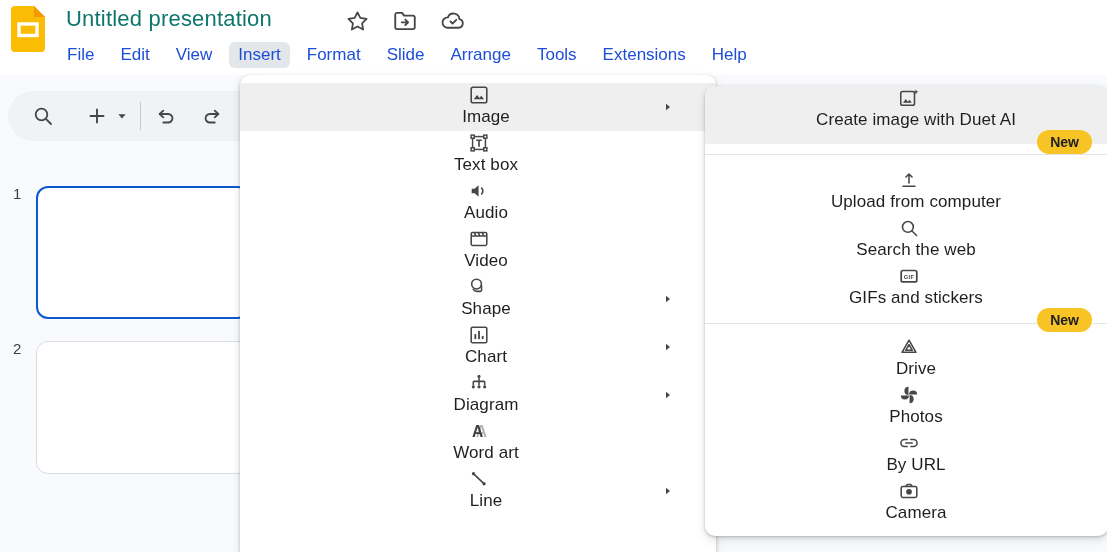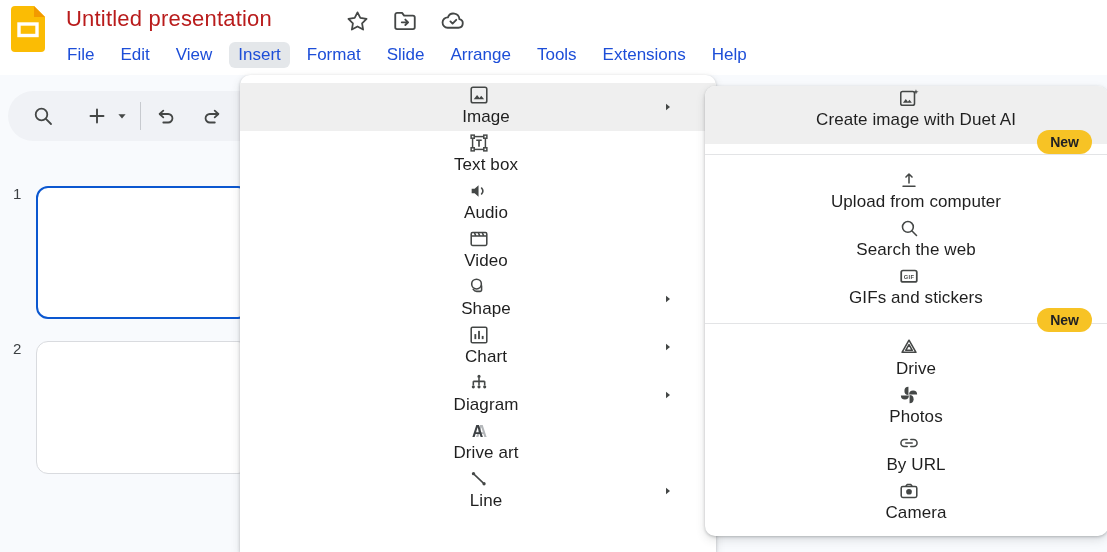--- a/index.html
+++ b/index.html
@@ -1,21 +1,21 @@
 <!DOCTYPE html>
 <html><head>
 <meta charset="utf-8">
 <style>
   html,body{margin:0;padding:0;}
   .app{position:relative;width:1107px;height:552px;background:#ffffff;overflow:hidden;
        font-family:"Liberation Sans",sans-serif;color:#1f1f1f;}
   
   .header{position:absolute;left:0;top:0;width:100%;height:75px;background:#fff;}
   .logo{position:absolute;left:10px;top:6px;width:36px;height:46px;}
-  .doc-title{position:absolute;left:66px;top:6px;font-size:22px;color:#b91c1c;letter-spacing:.2px;}
+  .doc-title{position:absolute;left:66px;top:6px;font-size:22px;color:#0f766e;letter-spacing:.2px;}
   .header-icons{position:absolute;left:344px;top:8px;display:flex;gap:22px;align-items:center;}
   .hicon{width:26px;height:26px;display:flex;align-items:center;justify-content:center;}
   .menubar{position:absolute;left:58px;top:42px;display:flex;gap:8px;font-size:17px;color:#1d4ed8;}
   .menu-item{padding:3px 9px;border-radius:6px;white-space:nowrap;}
   .menu-item.active{background:#e4e7ea;}
   
   .workspace{position:absolute;left:0;top:75px;width:100%;height:477px;background:#f8fafd;}
   .toolbar-pill{position:absolute;left:8px;top:16px;width:256px;height:50px;border-radius:25px;
        background:#f0f2f6;display:flex;align-items:center;padding-left:22px;box-sizing:border-box;}
   .ticon{width:26px;height:26px;display:flex;align-items:center;justify-content:center;}
@@ -233,21 +233,21 @@
           </svg>
         </span>
       </div>
       <div class="menu-row">
         <span class="mi-icon">
           <svg width="22" height="22" viewBox="0 0 24 24">
             <text x="14.5" y="18.5" font-size="17" font-weight="bold" fill="#b4b7ba" text-anchor="middle" font-family="inherit">A</text>
             <text x="10.5" y="18.5" font-size="17" font-weight="bold" fill="#3c4043" text-anchor="middle" font-family="inherit">A</text>
           </svg>
         </span>
-        <span class="mi-label">Drive art</span>
+        <span class="mi-label">Word art</span>
       </div>
       <div class="menu-row">
         <span class="mi-icon">
           <svg width="22" height="22" viewBox="0 0 24 24" fill="none" stroke="#444746" stroke-width="1.7" stroke-linecap="round">
             <circle cx="6" cy="6.2" r="1.8" fill="#444746" stroke="none"></circle>
             <circle cx="17.5" cy="17.2" r="1.8" fill="#444746" stroke="none"></circle>
             <path d="M7.3 7.5l8.9 8.4"></path>
           </svg>
         </span>
         <span class="mi-label">Line</span>

